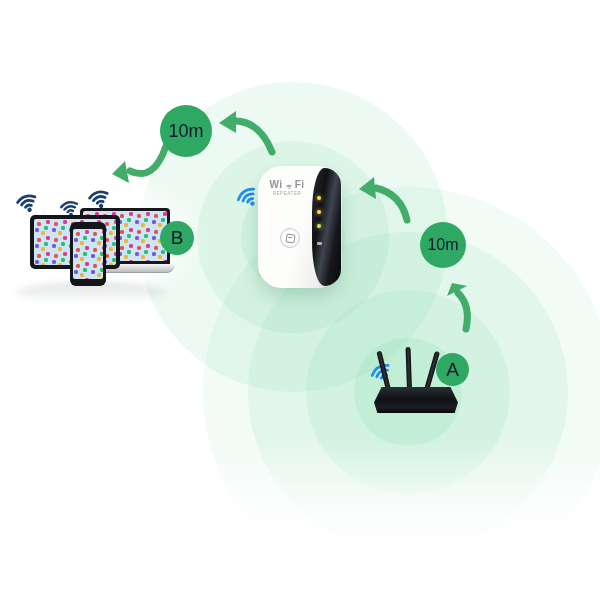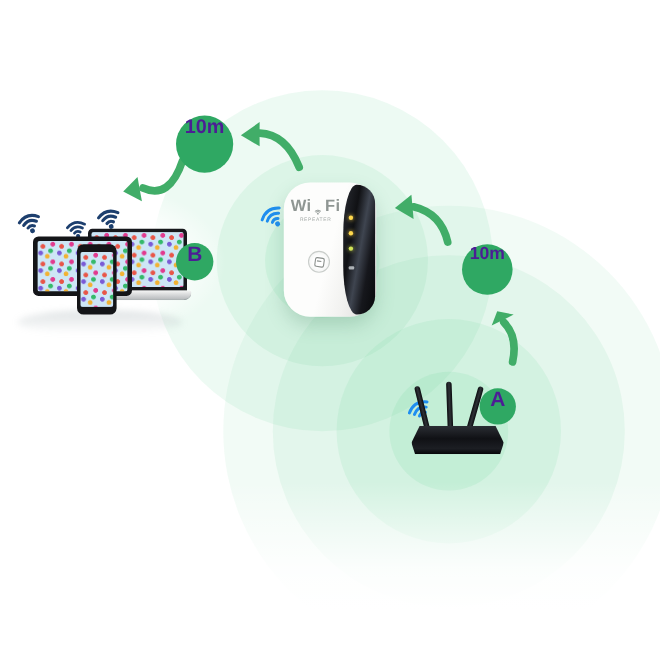--- a/index.html
+++ b/index.html
@@ -17,22 +17,22 @@
 
   .fade-bottom{position:absolute;left:0;top:438px;width:600px;height:162px;z-index:2;
     background:linear-gradient(to bottom,rgba(255,255,255,0) 0%,rgba(255,255,255,0.85) 48%,#fff 72%);}
   .halo-devices{position:absolute;left:-10px;top:168px;width:215px;height:140px;z-index:2;
     background:radial-gradient(closest-side,rgba(255,255,255,0.96) 55%,rgba(255,255,255,0) 100%);}
 
   
   .arrows{position:absolute;left:0;top:0;z-index:4;}
 
   
-  .badge{position:absolute;border-radius:50%;background:#2fa863;color:#4c1d95;display:flex;
-    justify-content:center;z-index:6;font-weight:bold;}
+  .badge{position:absolute;border-radius:50%;background:#2fa863;color:#0f172a;display:flex;
+    align-items:center;justify-content:center;z-index:6;font-weight:normal;}
   .badge-10m-top{left:160px;top:105px;width:52px;height:52px;font-size:18px;}
   .badge-10m-right{left:420px;top:222px;width:46px;height:46px;font-size:16px;}
   .badge-b{left:160px;top:221px;width:34px;height:34px;font-size:19px;}
   .badge-a{left:436px;top:353px;width:33px;height:33px;font-size:19px;}
 
   
   .wifi{position:absolute;z-index:5;}
 
   
   .repeater{position:absolute;left:258px;top:166px;width:84px;height:122px;z-index:5;}
@@ -41,21 +41,21 @@
     box-shadow:0 8px 16px rgba(70,130,100,0.25);}
   .rep-panel{position:absolute;right:1px;top:2px;width:29px;height:118px;
     border-radius:58% 23px 23px 58% / 52% 23px 23px 52%;
     background:linear-gradient(100deg,#2a2d34 0%,#101114 32%,#3f4550 52%,#16171c 72%,#08090b 100%);}
   .rep-led{position:absolute;border-radius:50%;width:4px;height:4px;left:5px;}
   .led1{top:28px;background:#ffd84d;box-shadow:0 0 4px #ffd84d;}
   .led2{top:42px;background:#ffd84d;box-shadow:0 0 4px #ffd84d;}
   .led3{top:56px;background:#d2e457;box-shadow:0 0 4px #d2e457;}
   .led4{top:74px;width:5px;height:3px;border-radius:1px;background:rgba(230,235,238,0.7);box-shadow:none;}
   .rep-logo{position:absolute;left:5px;top:13px;width:48px;text-align:center;color:#8f9693;}
-  .rep-brand{font-size:15px;font-weight:bold;letter-spacing:0.5px;display:flex;align-items:flex-end;justify-content:center;gap:2px;}
+  .rep-brand{font-size:10px;font-weight:bold;letter-spacing:0.5px;display:flex;align-items:flex-end;justify-content:center;gap:2px;}
   .rep-model{font-size:4.5px;letter-spacing:0.6px;color:#a4aaa7;margin-top:1px;}
   .wps{position:absolute;left:22px;top:62px;width:18px;height:18px;border-radius:50%;
     background:radial-gradient(#ffffff 40%,#ebedeb);border:1px solid #c9cdca;
     display:flex;align-items:center;justify-content:center;}
   .wps-glyph{width:7px;height:7px;border:1px solid #8a8f8c;border-radius:2px;position:relative;transform:rotate(8deg);}
   .wps-glyph::after{content:"";position:absolute;left:1px;top:2px;width:4px;height:1px;background:#8a8f8c;}
 
   
   .router{position:absolute;left:374px;top:346px;width:84px;height:68px;z-index:5;}
   .antenna{position:absolute;width:5px;background:linear-gradient(to right,#0b0c0f,#2e3136,#0b0c0f);

